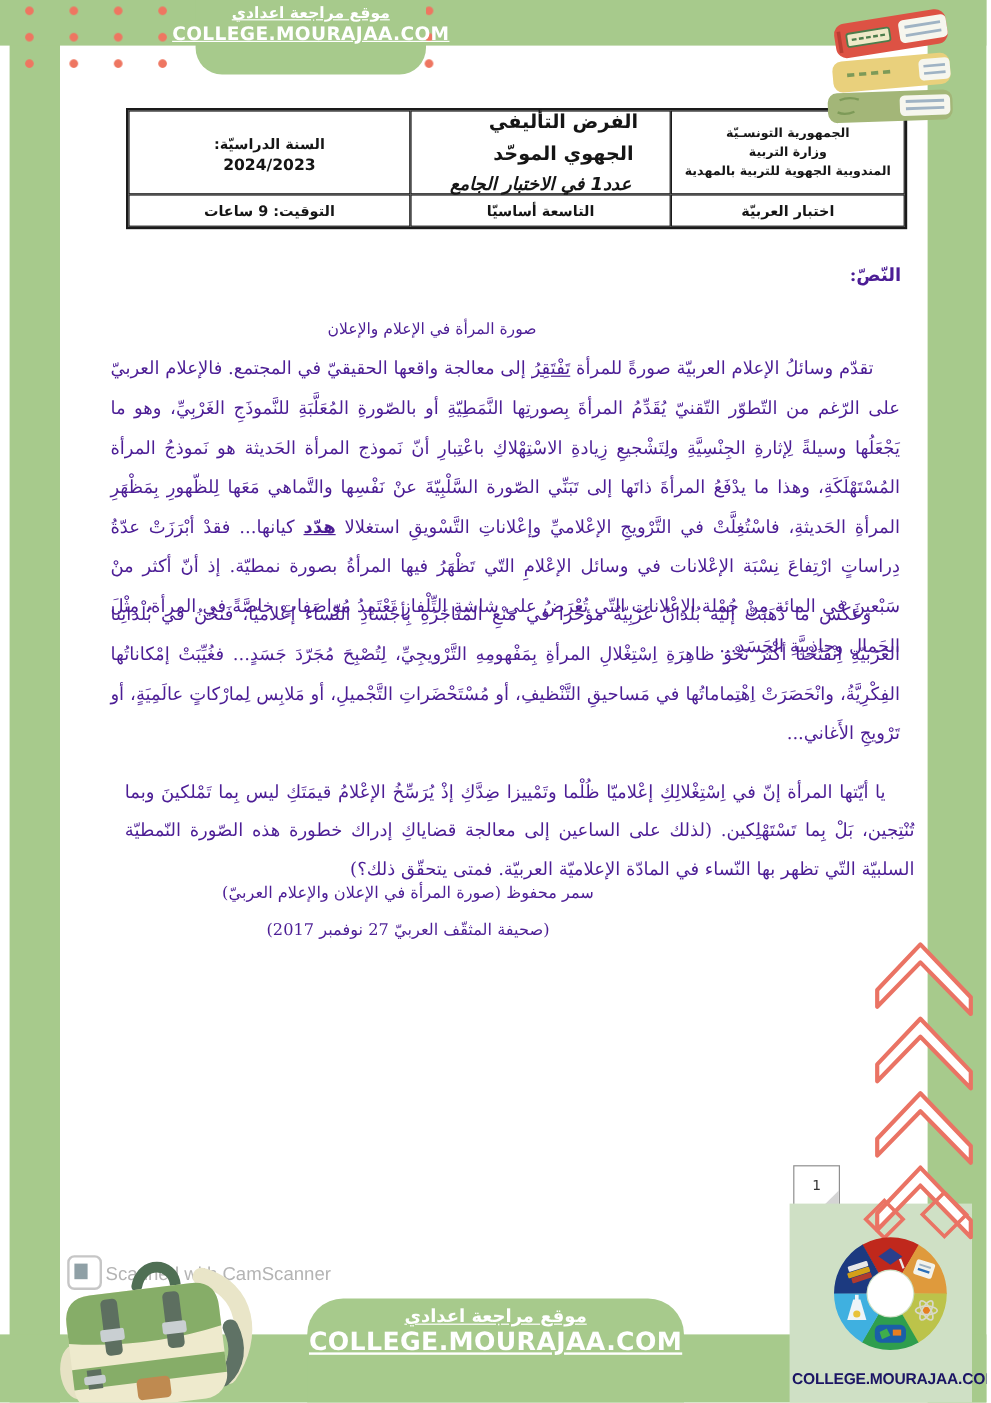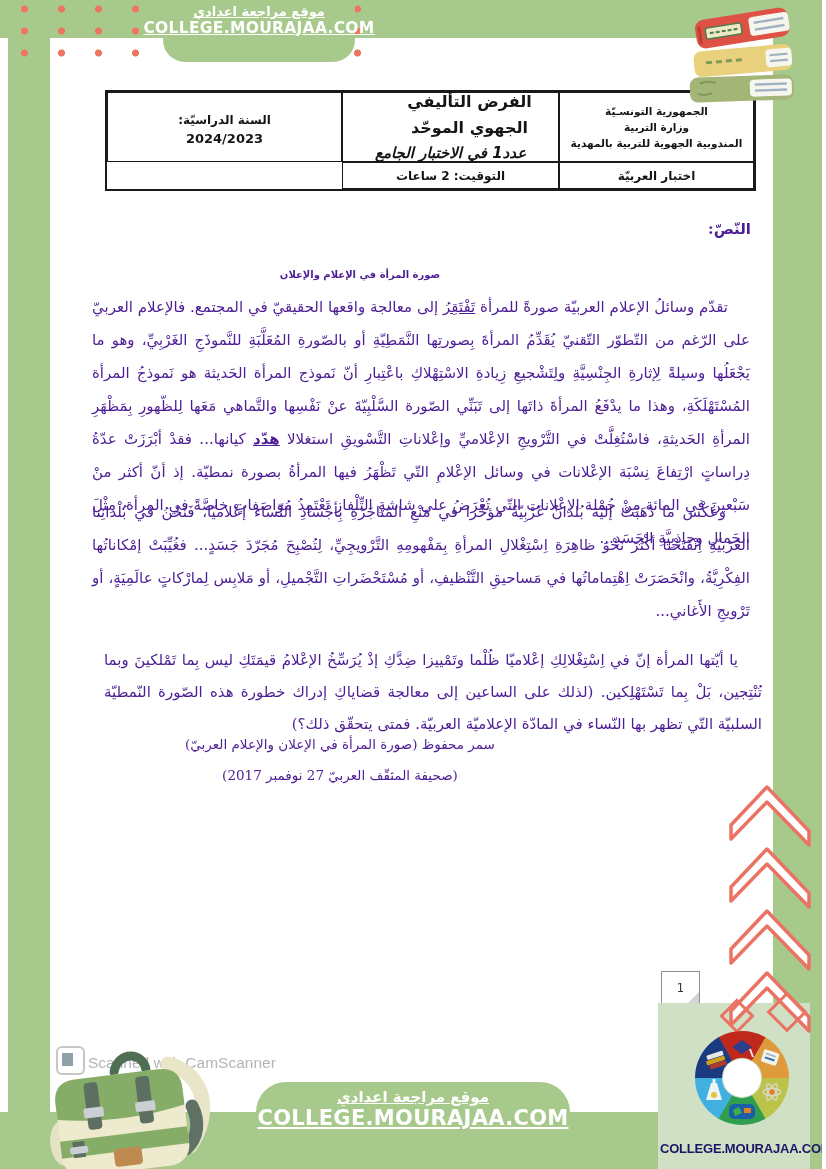--- a/index.html
+++ b/index.html
@@ -35,21 +35,21 @@
   .exam-title1{font-size:16px;font-weight:bold;line-height:26px;padding-left:38px;}
   .exam-title2{font-size:15px;font-weight:bold;line-height:24px;font-style:italic;}
   .yr-label{font-size:12px;font-weight:bold;line-height:22px;}
   .yr-val{font-size:13px;font-weight:bold;}
   .row2{font-size:12px;font-weight:bold;}
 
   
   .doc{position:absolute;direction:rtl;color:#4c1d95;font-size:15px;line-height:33px;text-align:justify;
        font-family:"DejaVu Serif","DejaVu Sans",serif;}
   #text-label{right:71px;top:213px;font-weight:bold;text-align:right;}
-  #doc-title{left:40px;top:258px;width:640px;text-align:center;font-size:10px;font-weight:bold;}
+  #doc-title{left:40px;top:258px;width:640px;text-align:center;font-size:13px;font-weight:normal;}
   #para1{right:72px;top:291px;width:658px;text-indent:22px;}
   #para2{right:72px;top:496px;width:658px;text-indent:24px;}
   #para3{right:60px;top:644px;width:658px;text-indent:24px;line-height:32px;}
   .ul{text-decoration:underline;}
   .ulb{text-decoration:underline;font-weight:bold;}
   #attribution{left:150px;top:729px;width:380px;text-align:center;font-size:13.5px;line-height:31px;text-align:center;}
 
   
   #page-box{position:absolute;left:661px;top:971px;width:37px;height:32px;background:#fff;border:1px solid #8f8f8f;
             display:flex;align-items:center;justify-content:center;font-size:11.5px;color:#333;z-index:1;}
@@ -118,21 +118,22 @@
     </div>
     <div>
       <span class="exam-title1">الفرض التأليفي الجهوي الموحّد</span>
       <span class="exam-title2">عدد1 في الاختبار الجامع</span>
     </div>
     <div>
       <span class="yr-label">السنة الدراسيّة:</span>
       <span class="yr-val">2024/2023</span>
     </div>
     <div class="row2">اختبار العربيّة</div>
-    <div class="row2">التوقيت: 2 ساعات</div>
+    <div class="row2">التاسعة أساسيّا</div>
+    <div class="row2">التوقيت: 9 ساعات</div>
   </div>
 
   <div class="doc" id="text-label">النّصّ:</div>
   <div class="doc" id="doc-title">صورة المرأة في الإعلام والإعلان</div>
 
   <div class="doc" id="para1"><span>تقدّم وسائلُ الإعلام العربيّة صورةً للمرأة </span><span class="ul">تَفْتَقِرُ</span><span> إلى معالجة واقعها الحقيقيّ في المجتمع. فالإعلام العربيّ على الرّغم من التّطوّر التّقنيّ يُقَدِّمُ المرأةَ بِصورتِها النَّمَطِيّةِ أو بالصّورةِ المُعَلَّبَةِ للنَّموذَجِ الغَرْبِيِّ، وهو ما يَجْعَلُها وسيلةً لِإثارةِ الجِنْسِيَّةِ ولِتَشْجيعِ زِيادةِ الاسْتِهْلاكِ باعْتِبارِ أنّ نَموذج المرأة الحَديثة هو نَموذجُ المرأة المُسْتَهْلَكَةِ، وهذا ما يدْفَعُ المرأةَ ذاتَها إلى تَبَنِّي الصّورة السَّلْبِيّةَ عنْ نَفْسِها والتَّماهي مَعَها لِلظّهورِ بِمَظْهَرِ المرأةِ الحَديثةِ، فاسْتُغِلَّتْ في التَّرْويجِ الإعْلاميِّ وإعْلاناتِ التَّسْويقِ استغلالا </span><span class="ulb">هدّد</span><span> كيانها... فقدْ أبْرَزَتْ عدّةُ دِراساتٍ ارْتِفاعَ نِسْبَة الإعْلانات في وسائل الإعْلامِ التّي تَظْهَرُ فيها المرأةُ بصورة نمطيّة. إذ أنّ أكثر منْ سَبْعينَ في المائة مِنْ جُمْلة الإعْلانات التّي تُعْرَضُ على شاشةِ التِّلْفازِ تَعْتَمِدُ مُواصَفاتٍ خاصَّةً في المرأة، مِثْلَ الجَمال وجاذِبِيَّةِ الجَسَدِ...</span></div>
 
   <div class="doc" id="para2">وعَكْس ما ذَهَبَتْ إليْه بُلدانٌ غَرْبِيّةٌ مؤخّرا في مَنْعِ المُتاجَرَةِ بِأجْسادِ النِّساء إعْلاميّا، فَنَحْنُ في بُلْدانِنا العَرَبيّةِ اِنْفَتَحْنا أكْثَرَ نَحْوَ ظاهِرَةِ اِسْتِغْلالِ المرأةِ بِمَفْهومِهِ التَّرْويجِيِّ، لِتُصْبِحَ مُجَرّدَ جَسَدٍ... فغُيِّبَتْ إمْكاناتُها الفِكْرِيَّةُ، وانْحَصَرَتْ اِهْتِماماتُها في مَساحيقِ التَّنْظيفِ، أو مُسْتَحْضَراتِ التَّجْميلِ، أو مَلابِس لِمارْكاتٍ عالَمِيَةٍ، أو تَرْويجِ الأَغاني...</div>
   <div class="doc" id="para3">يا أيّتها المرأة إنّ في اِسْتِغْلالِكِ إعْلاميّا ظُلْما وتَمْييزا ضِدَّكِ إذْ يُرَسِّخُ الإعْلامُ قيمَتَكِ ليس بِما تَمْلكينَ وبما تُنْتِجين، بَلْ بِما تَسْتَهْلِكين. (لذلك على الساعين إلى معالجة قضاياكِ إدراك خطورة هذه الصّورة النّمطيّة السلبيّة التّي تظهر بها النّساء في المادّة الإعلاميّة العربيّة. فمتى يتحقّق ذلك؟)</div>
 

